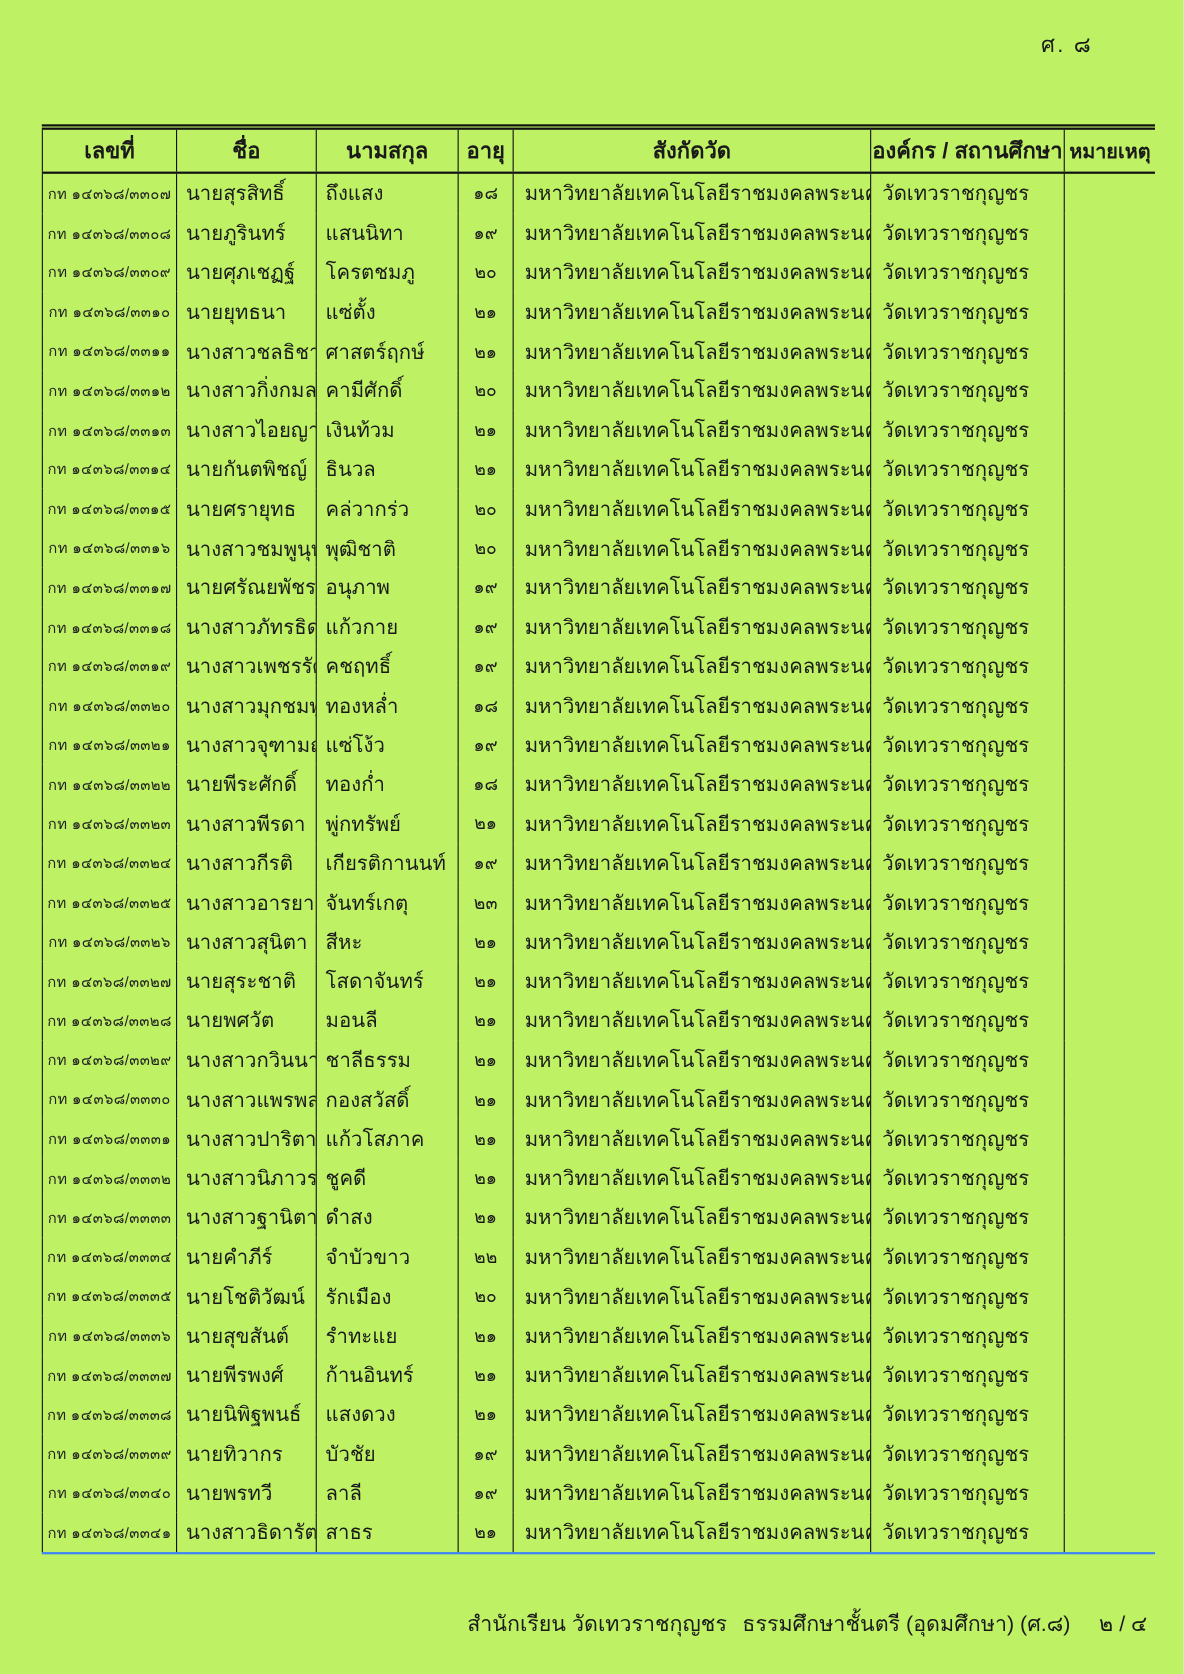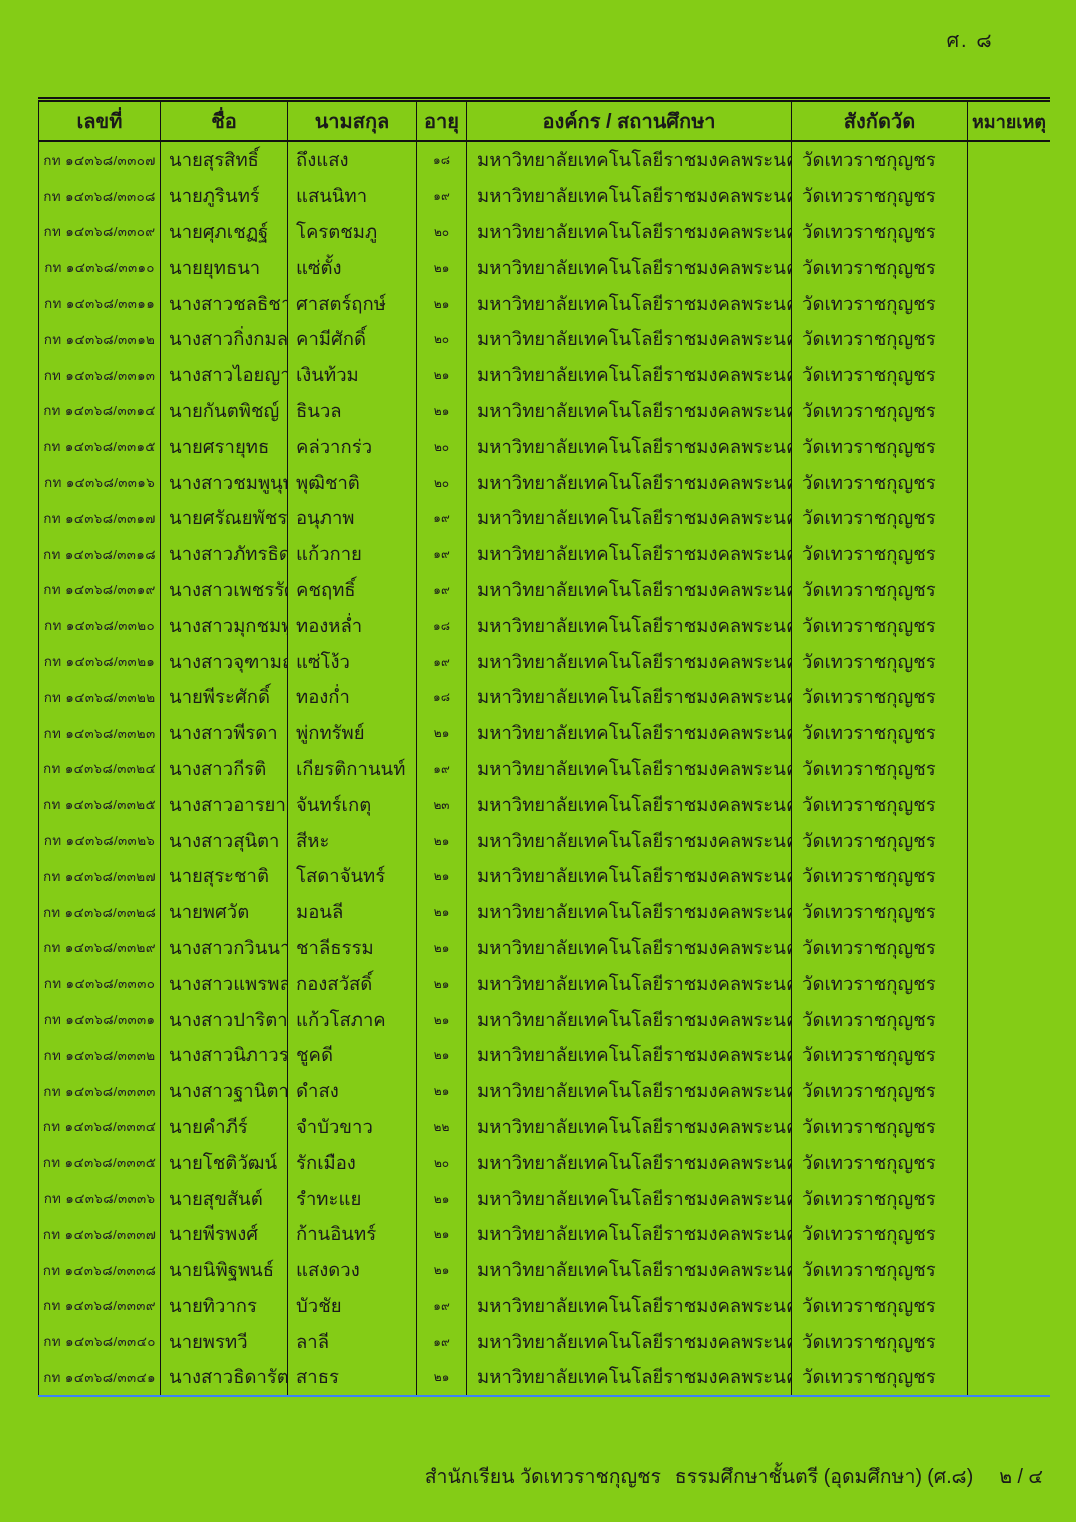--- a/index.html
+++ b/index.html
@@ -1,21 +1,21 @@
 <!DOCTYPE html>
 <html><head>
 <meta charset="utf-8">
 <style>
   html, body { margin: 0; padding: 0; background: #e8e8e8; }
   .page {
     position: relative;
     width: 1076px;
     height: 1522px;
     margin: 0 auto;
-    background: #84cc16;
+    background: #bef264;
     font-family: "Liberation Sans", sans-serif;
     color: #1a1a1a;
   }
   .corner-mark {
     position: absolute;
     top: 24px;
     left: 930px;
     width: 80px;
     text-align: center;
     font-size: 20px;
@@ -26,20 +26,21 @@
     left: 38px;
     top: 97px;
     width: 1012px;
   }
   .thead {
     display: grid;
     grid-template-columns: 122px 127px 129px 50px 325px 176px 83px;
     border-top: 5px double #111;
     border-bottom: 2px solid #111;
     height: 38px;
+    margin-top: 16px;
   }
   .th {
     display: flex;
     align-items: center;
     justify-content: center;
     font-size: 20px;
     font-weight: bold;
     border-left: 1px solid #111;
     overflow: hidden;
     white-space: nowrap;
@@ -61,21 +62,21 @@
     white-space: nowrap;
     font-size: 18.5px;
   }
   .td.c-id {
     justify-content: center;
     font-size: 13.5px;
     letter-spacing: 0.3px;
     color: #222;
   }
   .td.c-first, .td.c-last { padding-left: 8px; }
-  .td.c-age { justify-content: center; font-size: 12px; }
+  .td.c-age { justify-content: center; font-size: 16px; }
   .td.c-org, .td.c-temple { padding-left: 10px; }
   .td.c-note { }
   .footer {
     position: absolute;
     top: 1450px;
     left: 38px;
     width: 1005px;
     display: flex;
     justify-content: flex-end;
     align-items: baseline;
@@ -91,22 +92,22 @@
 <div class="page">
 
   <div class="corner-mark">ศ. ๘</div>
 
   <div class="doc-table">
     <div class="thead">
       <div class="th c-id">เลขที่</div>
       <div class="th c-first">ชื่อ</div>
       <div class="th c-last">นามสกุล</div>
       <div class="th c-age">อายุ</div>
+      <div class="th c-temple">สังกัดวัด</div>
       <div class="th c-org">องค์กร / สถานศึกษา</div>
-      <div class="th c-temple">สังกัดวัด</div>
       <div class="th c-note">หมายเหตุ</div>
     </div>
     <div class="tbody">
     <div class="tr">
       <div class="td c-id">กท ๑๔๓๖๘/๓๓๐๗</div>
       <div class="td c-first">นายสุรสิทธิ์</div>
       <div class="td c-last">ถึงแสง</div>
       <div class="td c-age">๑๘</div>
       <div class="td c-org">มหาวิทยาลัยเทคโนโลยีราชมงคลพระนคร</div>
       <div class="td c-temple">วัดเทวราชกุญชร</div>

